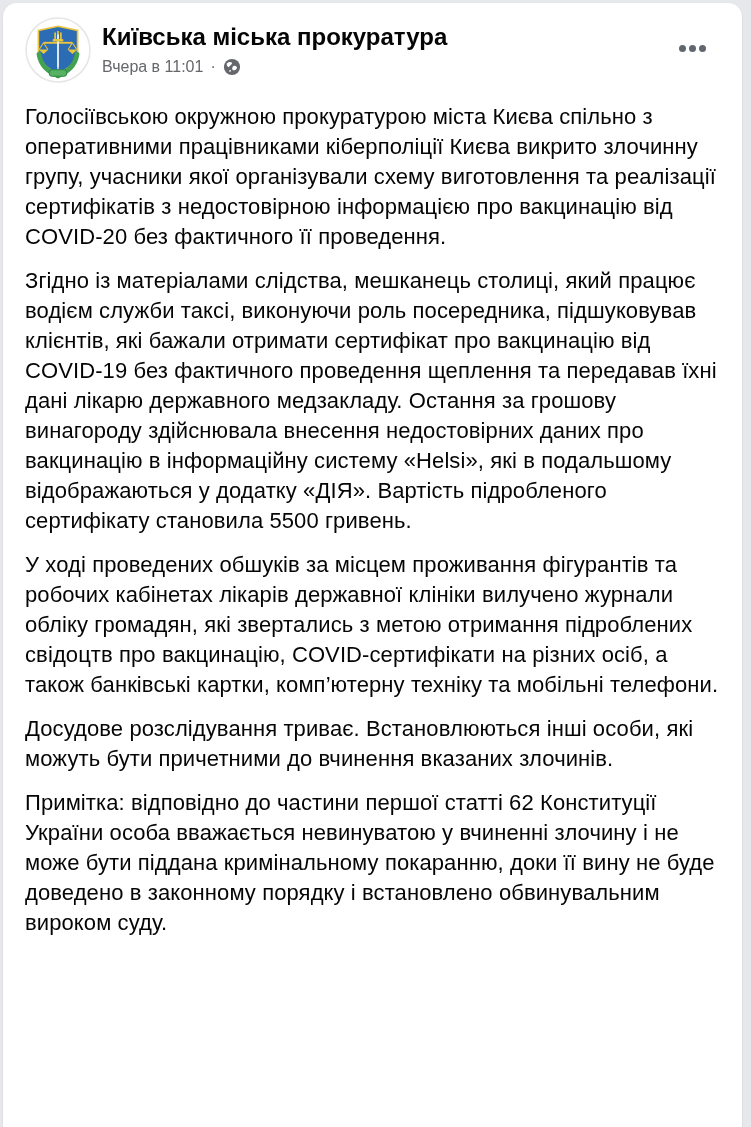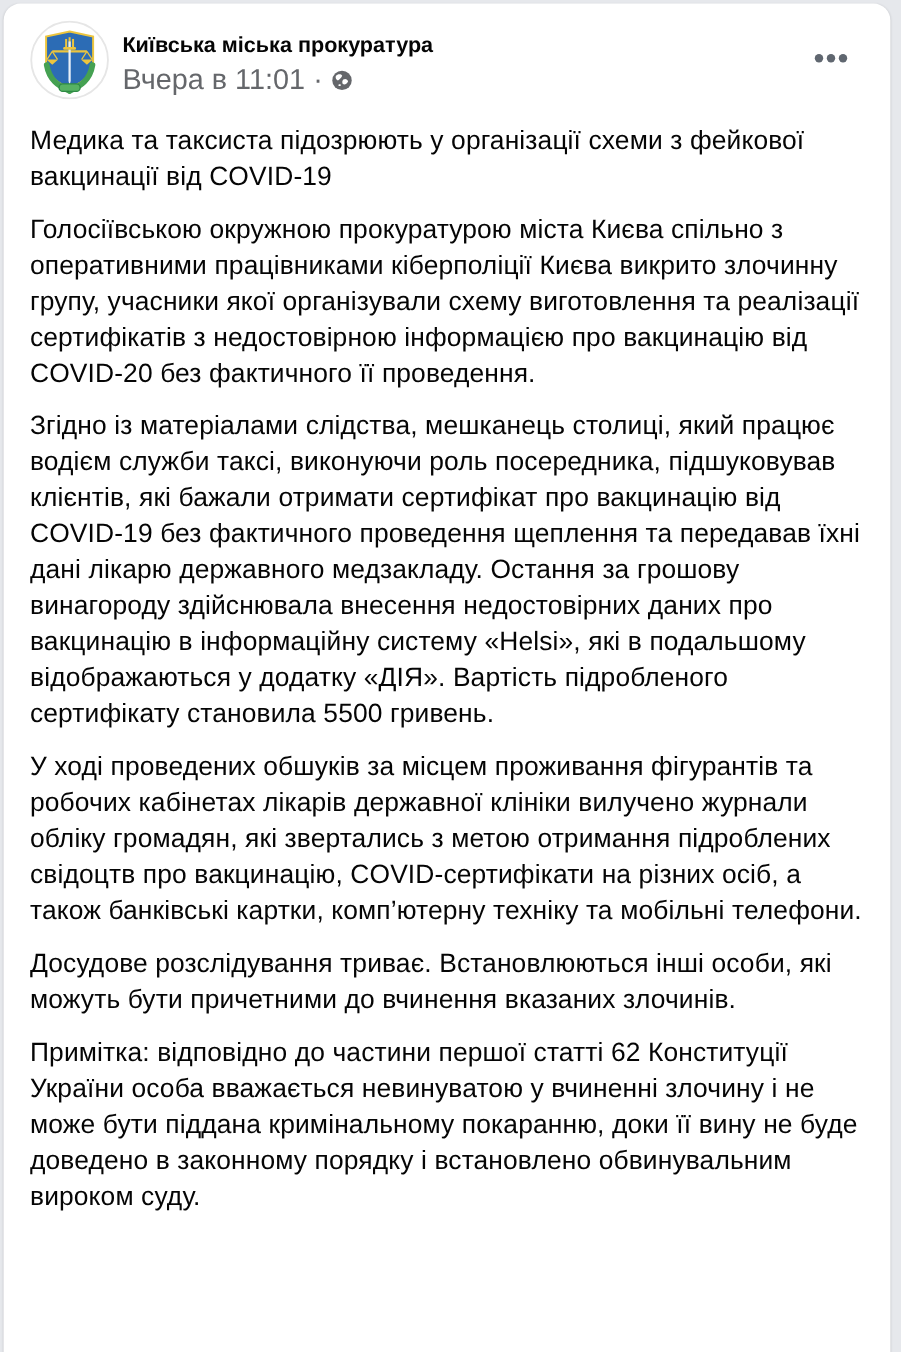--- a/index.html
+++ b/index.html
@@ -35,33 +35,33 @@
   }
   .avatar svg { width: 66px; height: 66px; display: block; }
   .header-text {
     margin-left: 11px;
     margin-top: 5px;
     display: flex;
     flex-direction: column;
     min-width: 0;
   }
   .page-name {
-    font-size: 18px;
+    font-size: 24px;
     font-weight: bold;
     color: #050505;
     line-height: 30px;
     text-decoration: none;
     cursor: pointer;
   }
   .post-meta {
     display: flex;
     align-items: center;
     margin-top: 2px;
     color: #65676b;
-    font-size: 24px;
+    font-size: 16px;
     line-height: 26px;
   }
   .timestamp { color: #65676b; text-decoration: none; cursor: pointer; }
   .meta-sep { margin: 0 7px; color: #65676b; }
   .globe { display: inline-flex; align-items: center; }
   .globe svg { width: 18px; height: 18px; display: block; }
 
   .menu-btn {
     margin-left: auto;
     margin-top: 14px;
@@ -150,21 +150,20 @@
       <button class="menu-btn" aria-label="Actions for this post">
         <span class="dots">
             <i></i>
             <i></i>
             <i></i>
           </span>
       </button>
     </header>
 
     <div class="post-text">
-        <p>Медика та таксиста підозрюють у організації схеми з фейкової вакцинації від COVID-19</p>
         <p>Голосіївською окружною прокуратурою міста Києва спільно з оперативними працівниками кіберполіції Києва викрито злочинну групу, учасники якої організували схему виготовлення та реалізації сертифікатів з недостовірною інформацією про вакцинацію від COVID-20 без фактичного її проведення.</p>
         <p>Згідно із матеріалами слідства, мешканець столиці, який працює водієм служби таксі, виконуючи роль посередника, підшуковував клієнтів, які бажали отримати сертифікат про вакцинацію від COVID-19 без фактичного проведення щеплення та передавав їхні дані лікарю державного медзакладу. Остання за грошову винагороду здійснювала внесення недостовірних даних про вакцинацію в інформаційну систему «Helsi», які в подальшому відображаються у додатку «ДІЯ». Вартість підробленого сертифікату становила 5500 гривень.</p>
         <p>У ході проведених обшуків за місцем проживання фігурантів та робочих кабінетах лікарів державної клініки вилучено журнали обліку громадян, які звертались з метою отримання підроблених свідоцтв про вакцинацію, COVID-сертифікати на різних осіб, а також банківські картки, комп’ютерну техніку та мобільні телефони.</p>
         <p>Досудове розслідування триває. Встановлюються інші особи, які можуть бути причетними до вчинення вказаних злочинів.</p>
         <p>Примітка: відповідно до частини першої статті 62 Конституції України особа вважається невинуватою у вчиненні злочину і не може бути піддана кримінальному покаранню, доки її вину не буде доведено в законному порядку і встановлено обвинувальним вироком суду.</p>
       </div>
 
   </article>
 </div>
 

